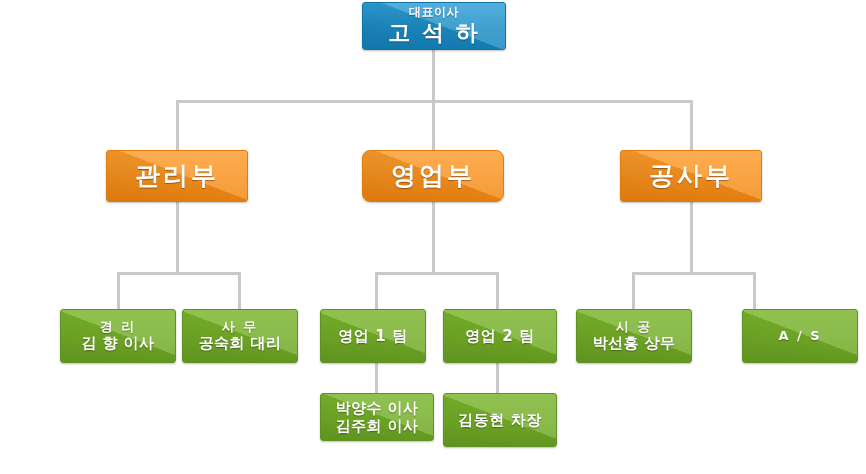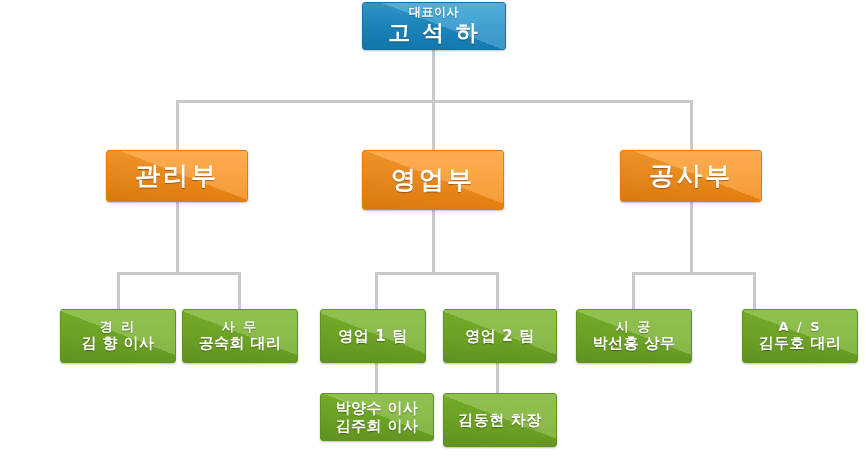--- a/index.html
+++ b/index.html
@@ -152,21 +152,21 @@
       <div class="line-name">고 석 하</div>
     </div>
   </div>
 
   <div class="node node-dept" style="left:106px; top:150px; width:142px; height:52px;">
     <div class="node-inner">
       <div class="line-title">관리부</div>
     </div>
   </div>
 
-  <div class="node node-dept" style="left:362px; top:150px; width:142px; height:60px;">
+  <div class="node node-dept" style="left:362px; top:150px; width:142px; height:52px;border-radius:8px;">
     <div class="node-inner">
       <div class="line-title">영업부</div>
     </div>
   </div>
 
   <div class="node node-dept" style="left:620px; top:150px; width:142px; height:52px;">
     <div class="node-inner">
       <div class="line-title">공사부</div>
     </div>
   </div>
@@ -200,21 +200,20 @@
   <div class="node node-team" style="left:576px; top:309px; width:116px; height:54px;">
     <div class="node-inner">
       <div class="line-title">시 공</div>
       <div class="line-name">박선홍 상무</div>
     </div>
   </div>
 
   <div class="node node-team" style="left:742px; top:309px; width:116px; height:54px;">
     <div class="node-inner">
       <div class="line-title">A / S</div>
-      <div class="line-name">김두호 대리</div>
     </div>
   </div>
 
   <div class="node node-team" style="left:320px; top:393px; width:114px; height:48px;">
     <div class="node-inner">
       <div class="line-name">박양수 이사</div>
       <div class="line-name">김주희 이사</div>
     </div>
   </div>
 

